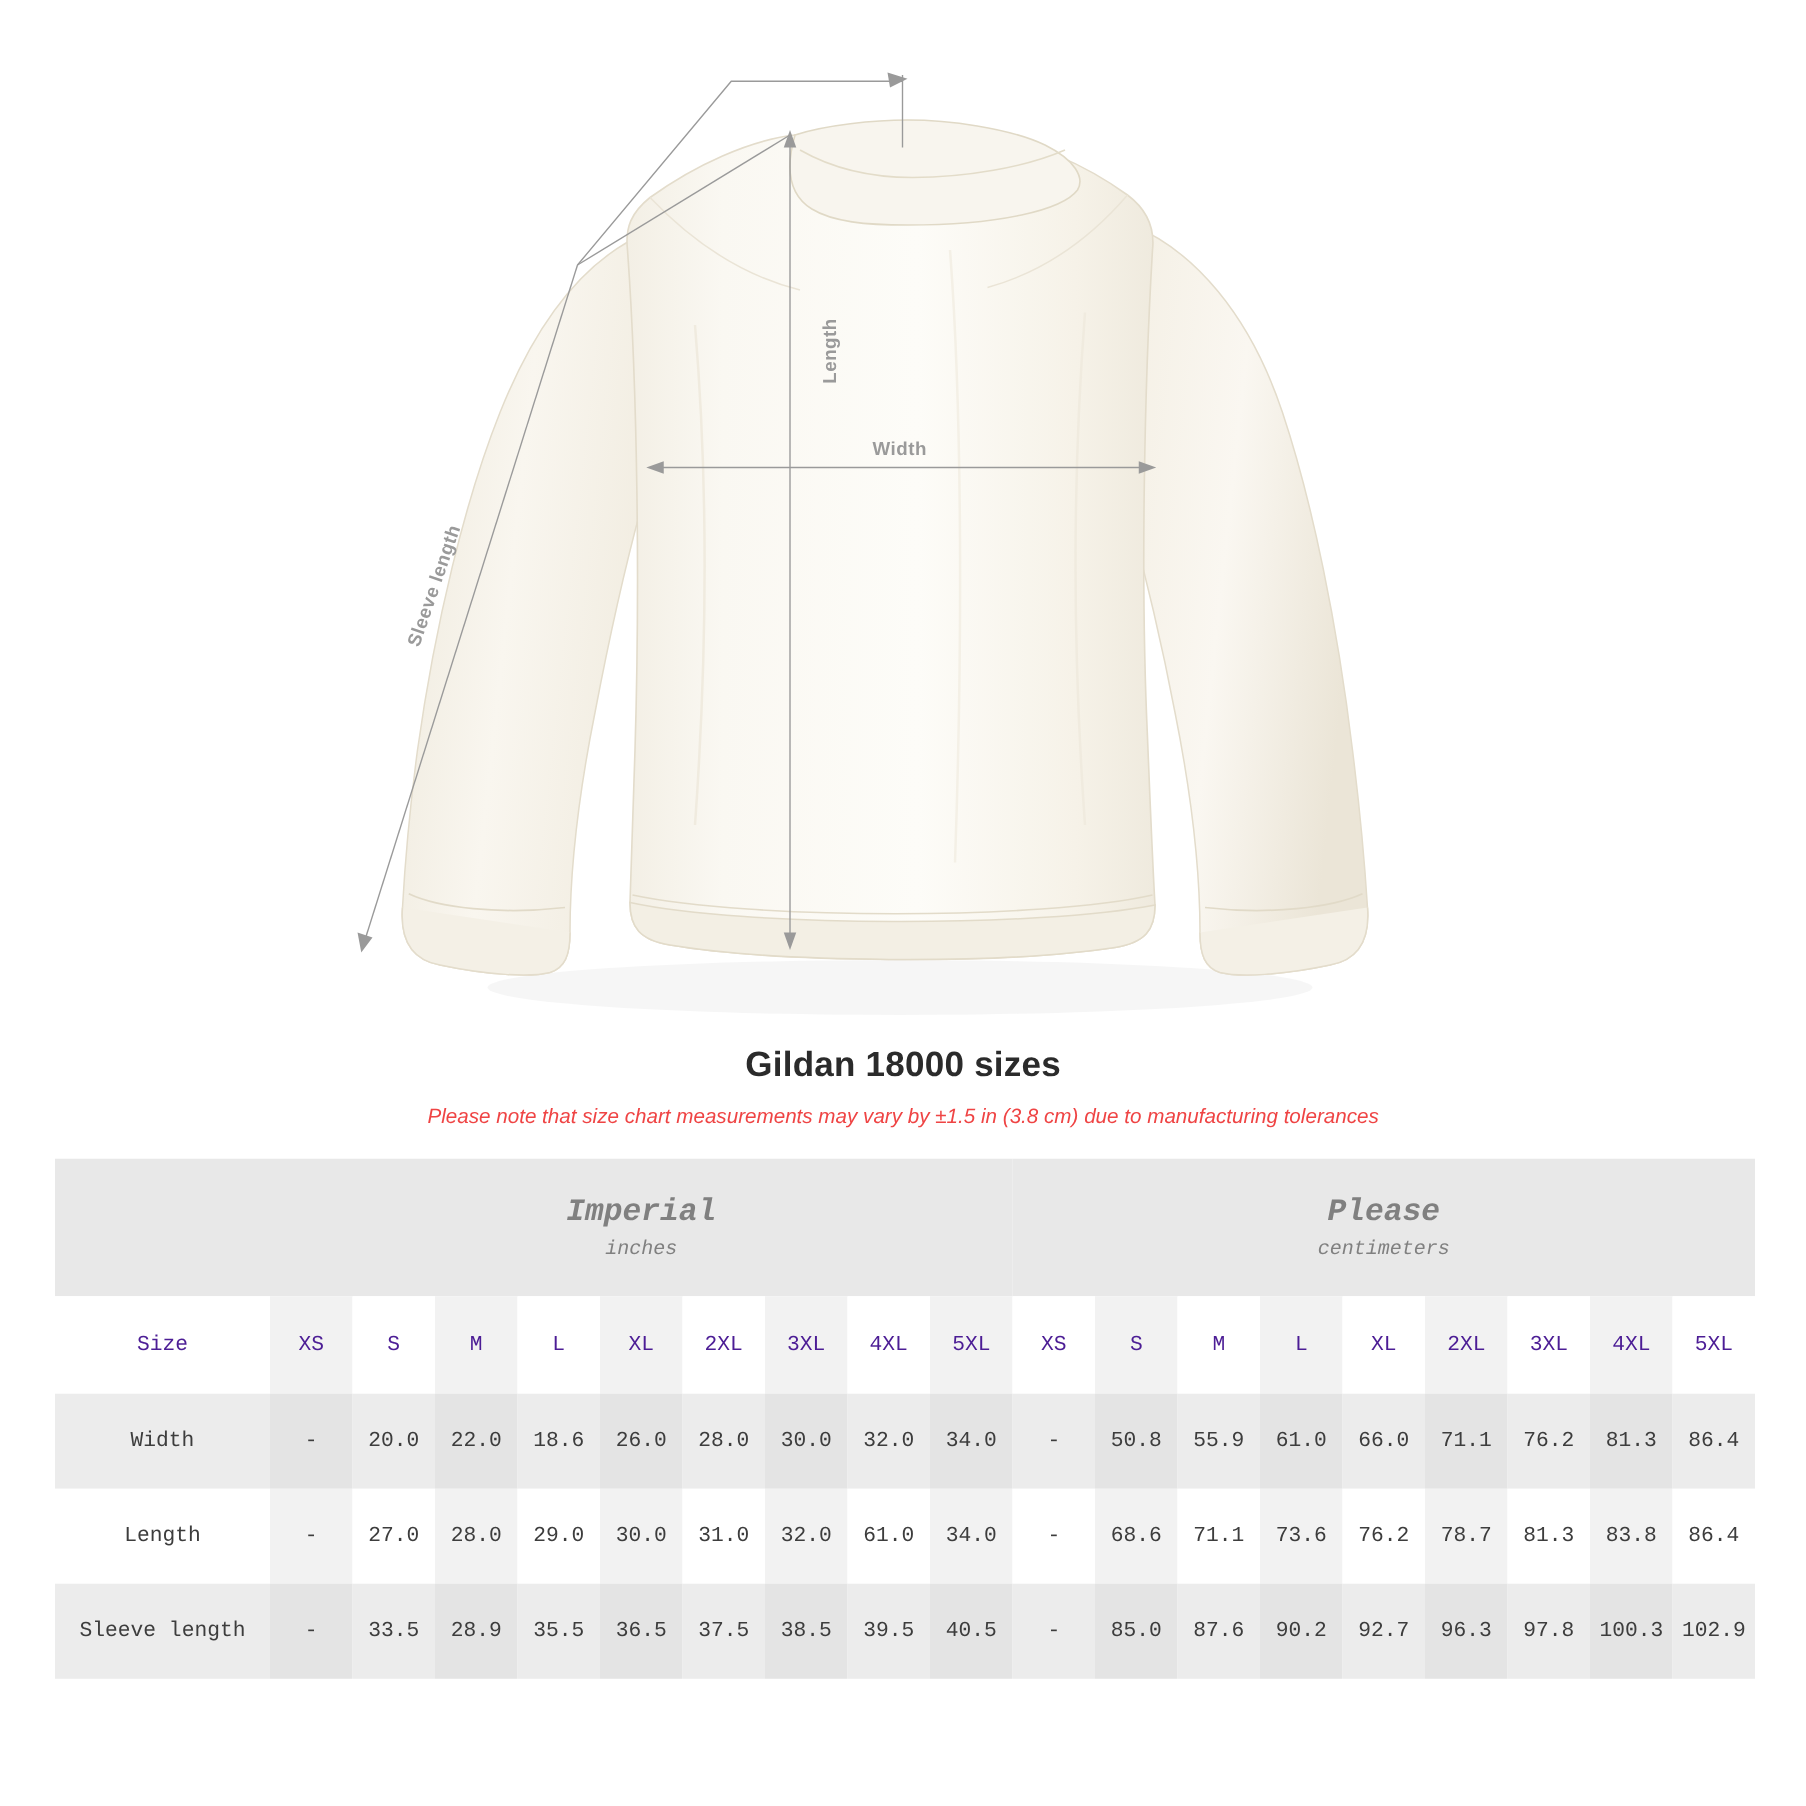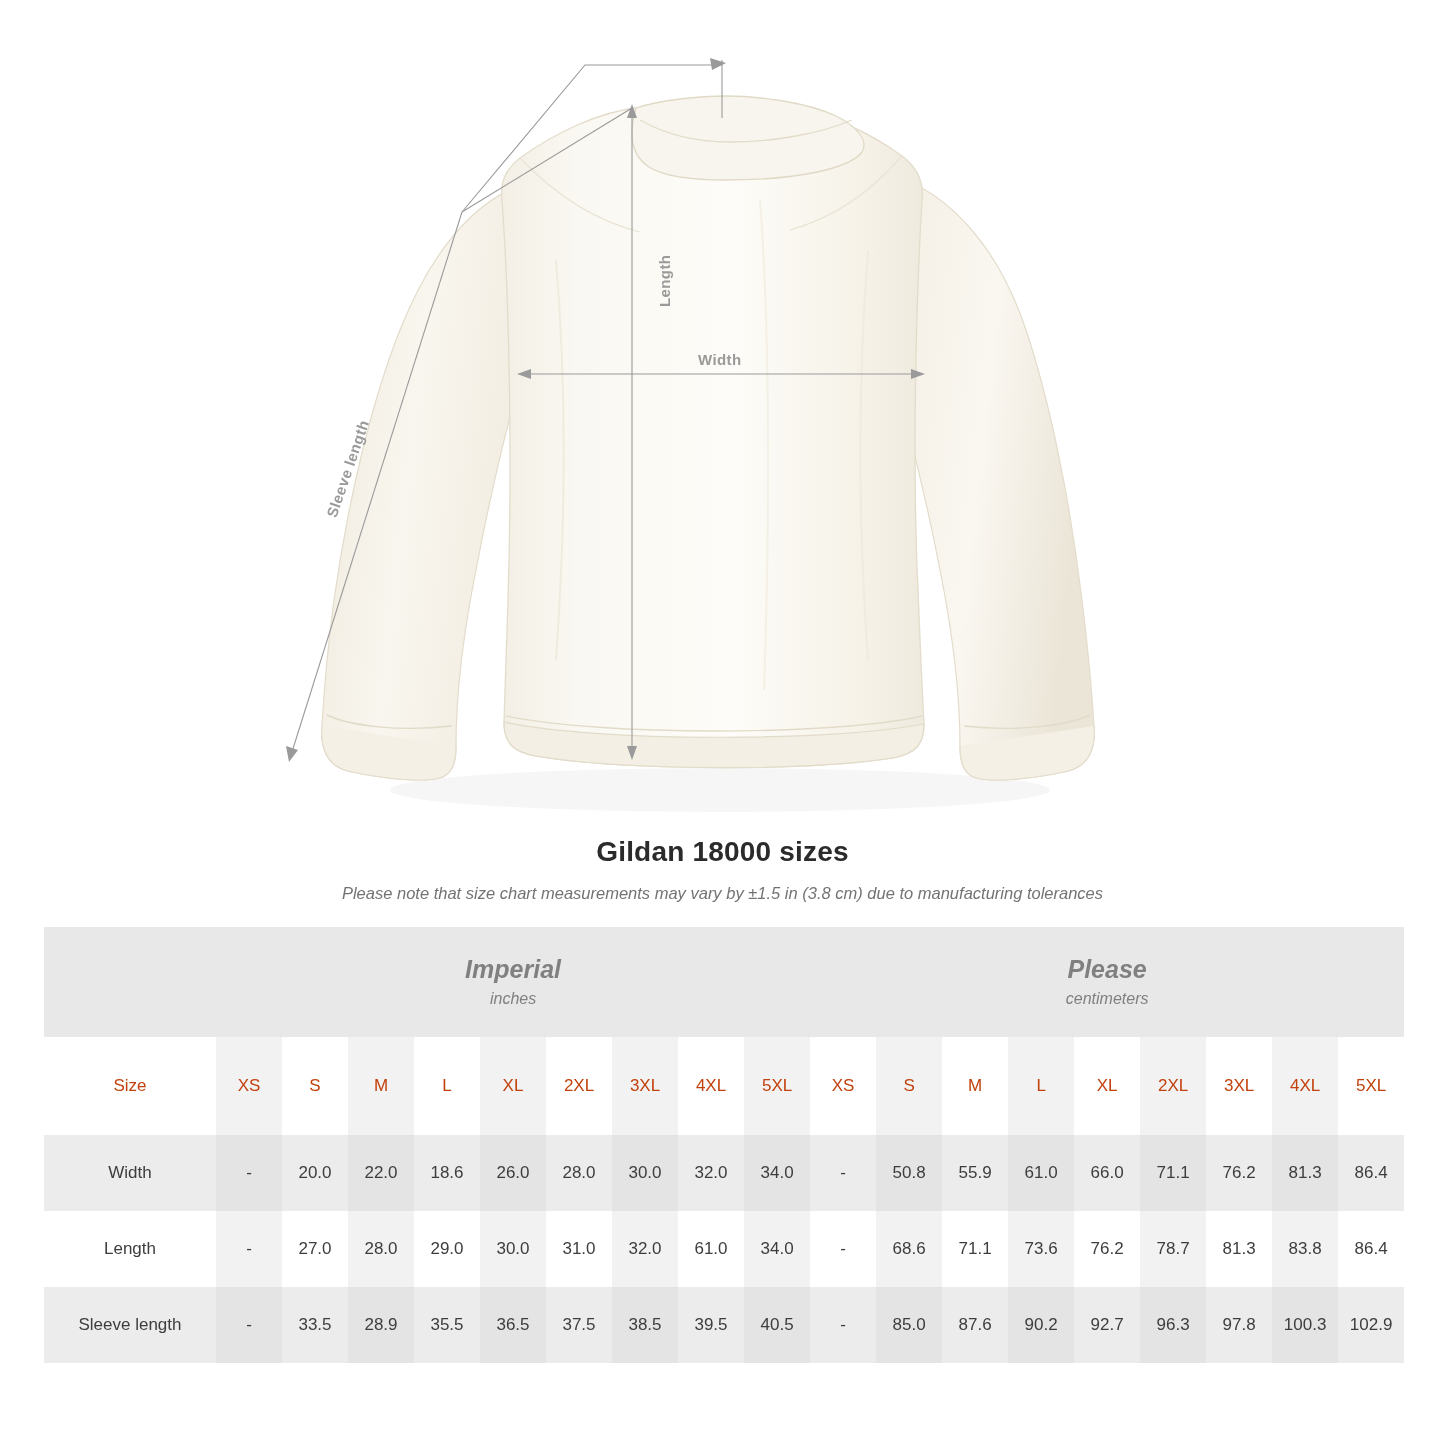--- a/index.html
+++ b/index.html
@@ -56,29 +56,30 @@
   .chart-title {
     font-size: 28px;
     font-weight: bold;
     color: #2b2b2b;
     letter-spacing: 0.2px;
   }
   .chart-note {
     margin-top: 16px;
     font-size: 16.5px;
     font-style: italic;
-    color: #737373;
+    color: #ef4444;
   }
 
   
   .table-wrap {
     margin-top: 24px;
     padding: 0 44px;
     box-sizing: border-box;
     width: 1445px;
+    font-family: Liberation Mono, monospace;
   }
   table.size-table {
     width: 100%;
     border-collapse: collapse;
     table-layout: fixed;
     font-size: 17px;
   }
   table.size-table td, table.size-table th {
     text-align: center;
     font-weight: normal;
@@ -97,24 +98,24 @@
     line-height: 1.1;
   }
   .unit-sub {
     font-size: 16px;
     font-style: italic;
     color: #808080;
     margin-top: 7px;
     text-align: center;
   }
   .size-header-row td {
-    height: 98px;
+    height: 78px;
     font-size: 17px;
     font-weight: bold;
-    color: #c2410c;
+    color: #4c1d95;
     background: #ffffff;
     vertical-align: middle;
   }
   .size-header-row td.alt {
     background: #f2f2f2;
   }
   .size-header-row td.rowlabel {
     font-size: 17px;
   }
   .data-row td {

